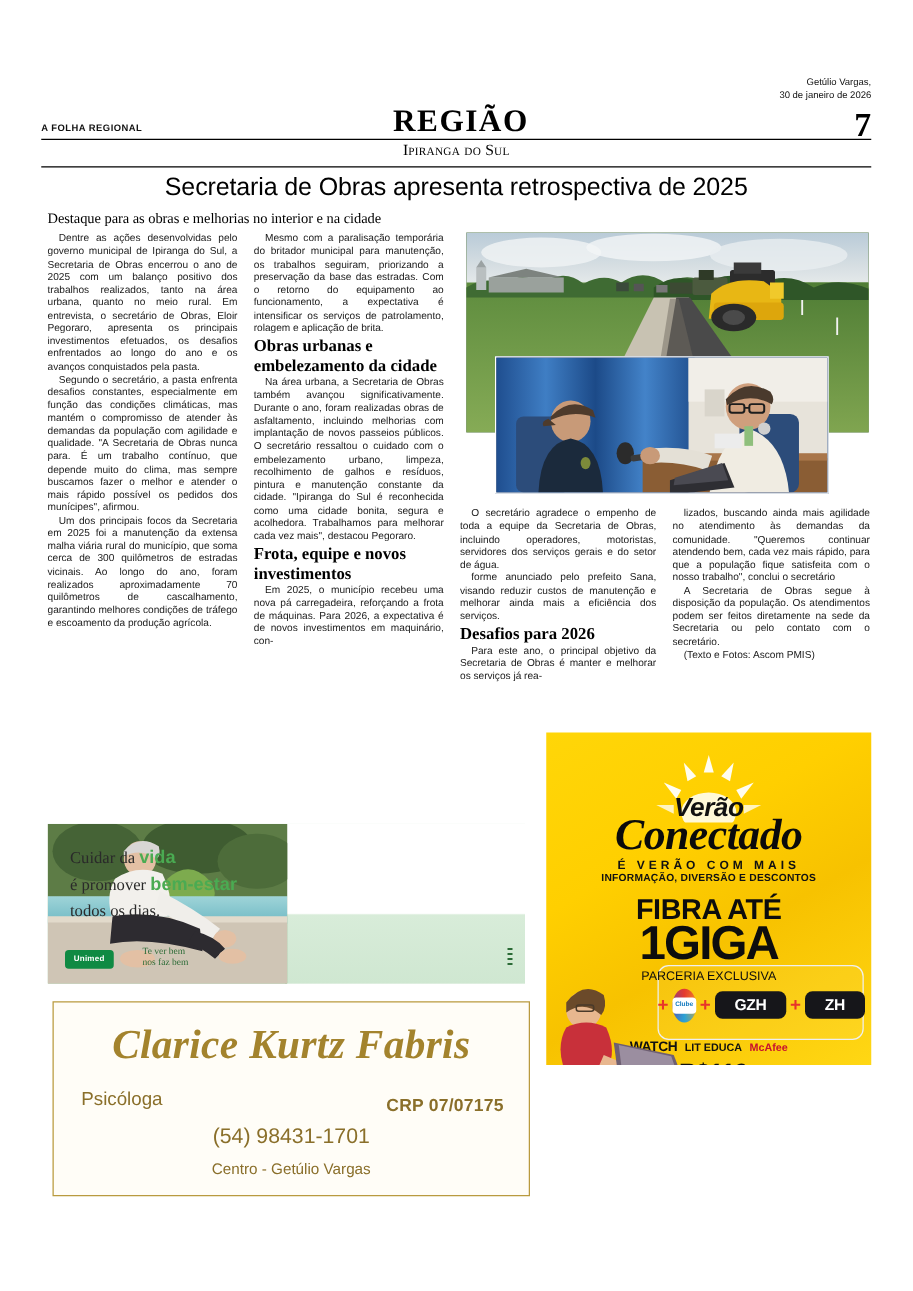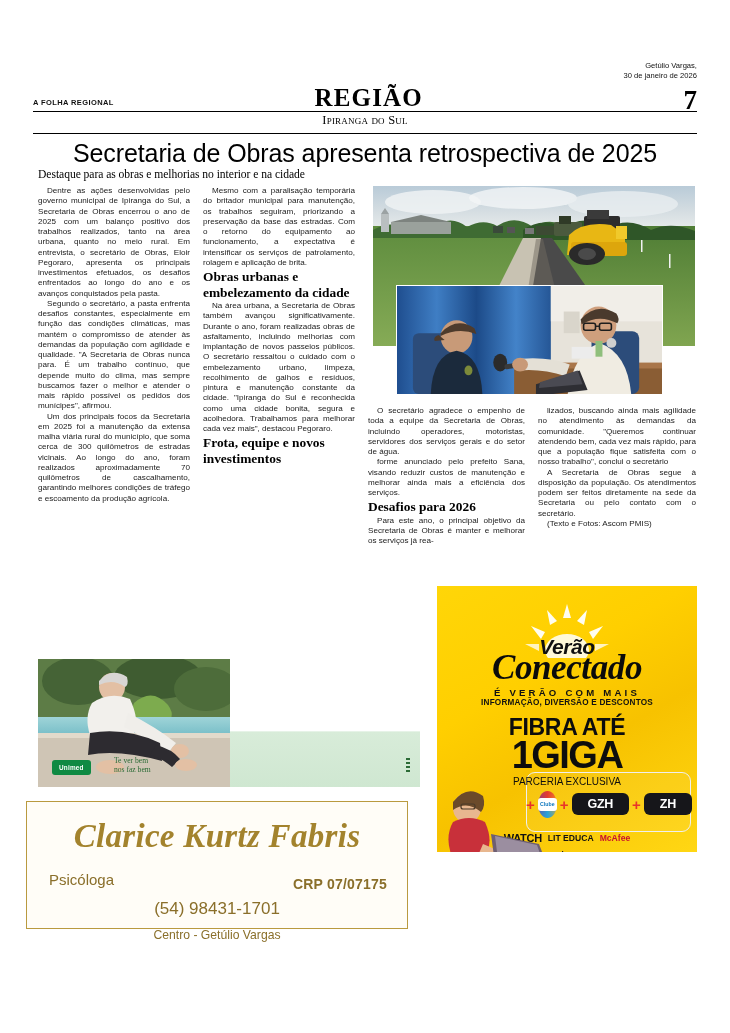--- a/index.html
+++ b/index.html
@@ -75,21 +75,21 @@
     color: #000;
     font-variant: small-caps;
     letter-spacing: 0.2px;
   }
 
   
   .headline {
     position: absolute;
     left: 33px; top: 139px; width: 664px;
     text-align: center;
-    font-size: 25px;
+    font-size: 20px;
     font-weight: 400;
     color: #000;
     letter-spacing: -0.1px;
   }
   .subhead {
     position: absolute;
     left: 38px; top: 168px; width: 330px;
     font-family: "Liberation Serif", serif;
     font-size: 11.6px;
     color: #000;
@@ -142,21 +142,21 @@
 
   
   .ad-unimed {
     position: absolute;
     left: 38px; top: 659px; width: 382px; height: 128px;
     overflow: hidden;
     background: #eef6ee;
   }
   .ad-clarice {
     position: absolute;
-    left: 26px; top: 801px; width: 382px; height: 128px;
+    left: 42px; top: 801px; width: 382px; height: 156px;
     background: #fffdf7;
     border: 1.3px solid #b99a3f;
   }
   .cl-name {
     position: absolute; left: 0; top: 16px; width: 100%;
     text-align: center;
     font-family: "Liberation Serif", serif;
     font-style: italic;
     font-weight: 700;
     font-size: 33px;
@@ -481,20 +481,21 @@
     <p>Dentre as ações desenvolvidas pelo governo municipal de Ipiranga do Sul, a Secretaria de Obras encerrou o ano de 2025 com um balanço positivo dos trabalhos realizados, tanto na área urbana, quanto no meio rural. Em entrevista, o secretário de Obras, Eloir Pegoraro, apresenta os principais investimentos efetuados, os desafios enfrentados ao longo do ano e os avanços conquistados pela pasta.</p>
     <p>Segundo o secretário, a pasta enfrenta desafios constantes, especialmente em função das condições climáticas, mas mantém o compromisso de atender às demandas da população com agilidade e qualidade. "A Secretaria de Obras nunca para. É um trabalho contínuo, que depende muito do clima, mas sempre buscamos fazer o melhor e atender o mais rápido possível os pedidos dos munícipes", afirmou.</p>
     <p>Um dos principais focos da Secretaria em 2025 foi a manutenção da extensa malha viária rural do município, que soma cerca de 300 quilômetros de estradas vicinais. Ao longo do ano, foram realizados aproximadamente 70 quilômetros de cascalhamento, garantindo melhores condições de tráfego e escoamento da produção agrícola.</p>
   </div>
 
   <div class="col col2">
     <p>Mesmo com a paralisação temporária do britador municipal para manutenção, os trabalhos seguiram, priorizando a preservação da base das estradas. Com o retorno do equipamento ao funcionamento, a expectativa é intensificar os serviços de patrolamento, rolagem e aplicação de brita.</p>
     <h2 class="subtitle">Obras urbanas e embelezamento da cidade</h2>
     <p>Na área urbana, a Secretaria de Obras também avançou significativamente. Durante o ano, foram realizadas obras de asfaltamento, incluindo melhorias com implantação de novos passeios públicos. O secretário ressaltou o cuidado com o embelezamento urbano, limpeza, recolhimento de galhos e resíduos, pintura e manutenção constante da cidade. "Ipiranga do Sul é reconhecida como uma cidade bonita, segura e acolhedora. Trabalhamos para melhorar cada vez mais", destacou Pegoraro.</p>
     <h2 class="subtitle">Frota, equipe e novos investimentos</h2>
+    <p>Em 2025, o município recebeu uma nova pá carregadeira, reforçando a frota de máquinas. Para 2026, a expectativa é de novos investimentos em maquinário, con-</p>
   </div>
 
   <div class="col col3">
     <p>O secretário agradece o empenho de toda a equipe da Secretaria de Obras, incluindo operadores, motoristas, servidores dos serviços gerais e do setor de água.</p>
     <p>forme anunciado pelo prefeito Sana, visando reduzir custos de manutenção e melhorar ainda mais a eficiência dos serviços.</p>
     <h2 class="subtitle">Desafios para 2026</h2>
     <p>Para este ano, o principal objetivo da Secretaria de Obras é manter e melhorar os serviços já rea-</p>
   </div>
 
   <div class="col col4">
@@ -526,20 +527,29 @@
         <ellipse cx="74" cy="28" rx="13" ry="14" fill="#e3c0a4"></ellipse>
         <path d="M61,22 q12,-14 28,-4 q2,8 -2,10 q-12,-9 -26,-2 z" fill="#d8d6d4"></path>
         <path d="M54,44 q18,-12 38,-4 q10,22 4,34 l-44,2 q-6,-18 2,-32 z" fill="#f2f0ec"></path>
         <path d="M90,54 q28,14 48,30 l-8,10 q-24,-16 -44,-26 z" fill="#f0eeea"></path>
         <ellipse cx="142" cy="92" rx="9" ry="7" fill="#e3c0a4"></ellipse>
         <path d="M52,74 q36,-6 70,10 l2,18 q-44,-12 -74,-6 z" fill="#2d2b30"></path>
         <path d="M118,86 q16,4 24,14 l-8,8 q-12,-10 -22,-12 z" fill="#2d2b30"></path>
         <ellipse cx="148" cy="106" rx="11" ry="6" fill="#e3c0a4"></ellipse>
         <ellipse cx="72" cy="108" rx="14" ry="7" fill="#e3c0a4"></ellipse>
       </svg>
+    </div>
+    <div class="un-text">
+      <div>
+        <span>Cuidar da </span><span class="un-green">vida</span>
+      </div>
+      <div>
+        <span>é promover </span><span class="un-green">bem-estar</span>
+      </div>
+      <div>todos os dias.</div>
     </div>
     <div class="un-badge">Unimed</div>
     <div class="un-slogan">
       <div>Te ver bem</div>
       <div>nos faz bem</div>
     </div>
     <div class="un-bars"></div>
   </div>
 
   <div class="ad-clarice">

